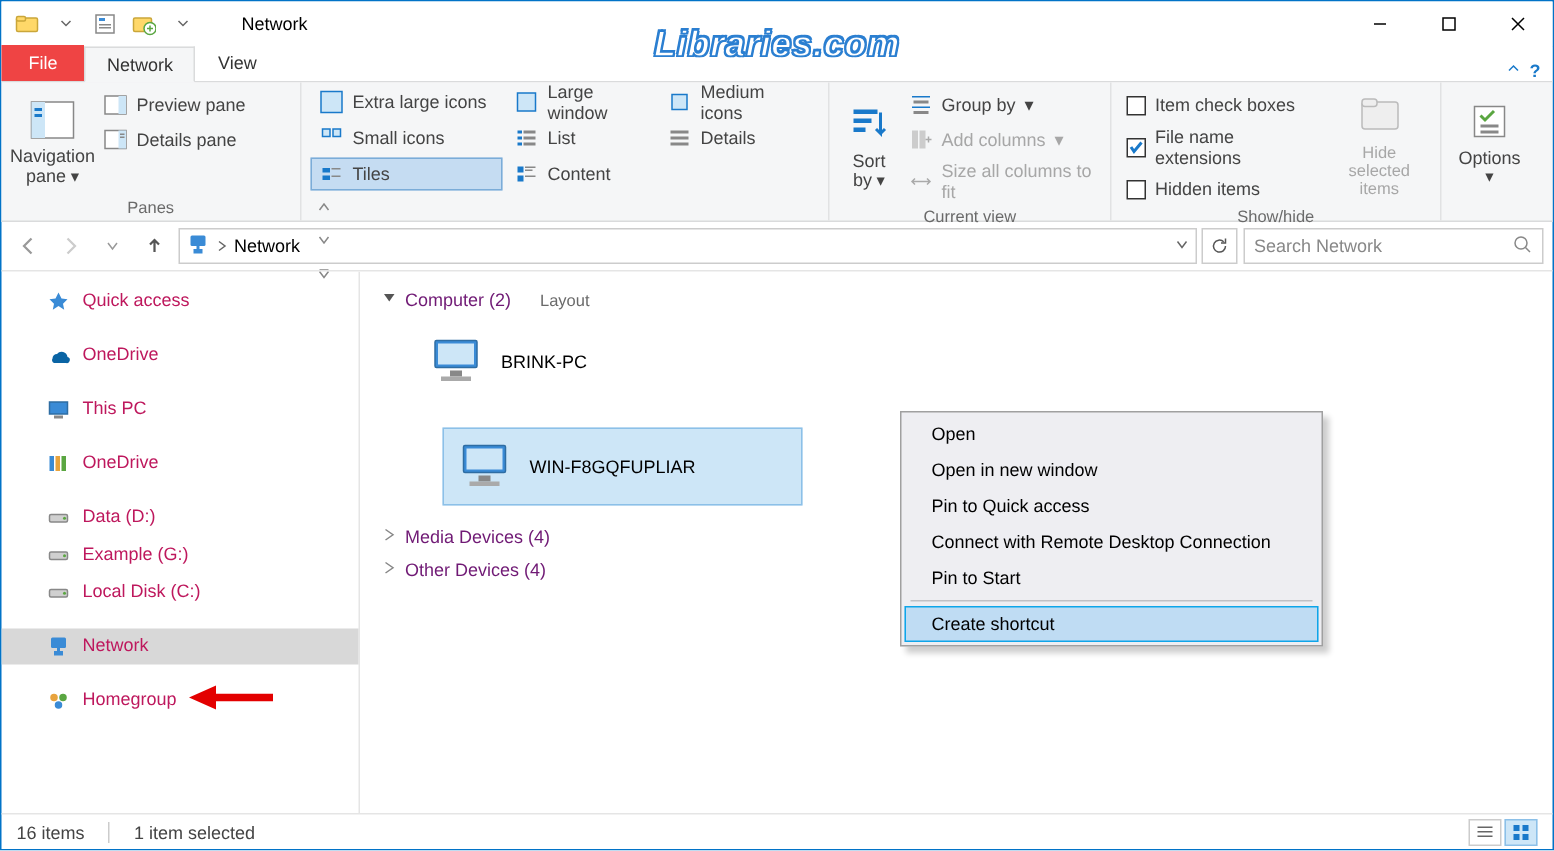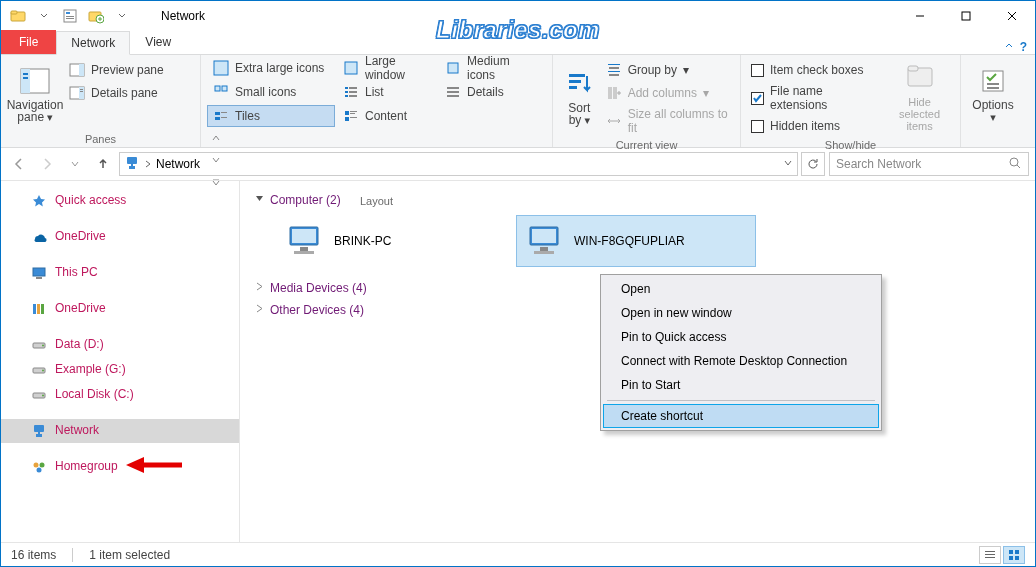--- a/index.html
+++ b/index.html
@@ -45,23 +45,23 @@
   .body { flex: 1; display: flex; overflow: hidden; }
   .nav-pane { width: 239px; border-right: 1px solid #e5e5e5; padding: 8px 0; display:flex; flex-direction:column; gap:1px; position:relative;}
   .nav-item { display: flex; gap: 8px; padding: 4px 8px 4px 30px; color: #be185d; height: 24px;}
   .nav-item.selected { background: #d8d8d8; }
   .nav-item .ni-ico { width:16px; height:16px; display:inline-flex; align-items:center; justify-content:center;}
   .nav-spacer { height: 10px; }
 
   .content { flex: 1; padding: 8px 14px; position: relative; }
   .cat-row { display:flex; align-items:flex-start; gap:6px; padding: 4px 0; color:#701a75; }
   .cat-row .tri { width:10px; height:10px; display:inline-flex; align-items:center; justify-content:center; color:#555;}
-  .tiles { display:flex; padding: 4px 0 10px 22px; }
+  .tiles { display:flex; gap:18px; padding: 4px 0 10px 22px; flex-direction: column; }
   .tile { width: 240px; height: 52px; display:flex; align-items:center; gap:10px; padding: 4px 8px; }
-  .tile.selected { background:#cde6f7; border:1px solid #8cc0e8; padding:3px 7px;}
+  .tile.selected { background:#cde6f7; border:1px solid #8cc0e8; padding:3px 7px;margin-left:19px;}
   .tile .ti-ico { width:40px; height:40px; }
 
   .ctx-menu { position:absolute; left:600px; top:274px; width:282px; background:#eeeef2; border:1px solid #a0a0a0; box-shadow: 4px 4px 4px rgba(0,0,0,.2); padding: 2px; }
   .ctx-item { padding: 5px 8px 5px 18px; color:#000; }
   .ctx-item.hover { background:#bfdcf3; border:1px solid #0ea5e9; padding:4px 7px 4px 17px;}
   .ctx-sep { height:1px; background:#c0c0c4; margin:3px 4px; }
 
   .statusbar { height: 24px; border-top: 1px solid #e5e5e5; display:flex; align-items:center; padding: 0 10px; gap: 16px; color:#444; }
   .statusbar .sep { width:1px; height:14px; background:#ccc; }
   .view-toggles { margin-left:auto; display:flex; gap:2px; }

